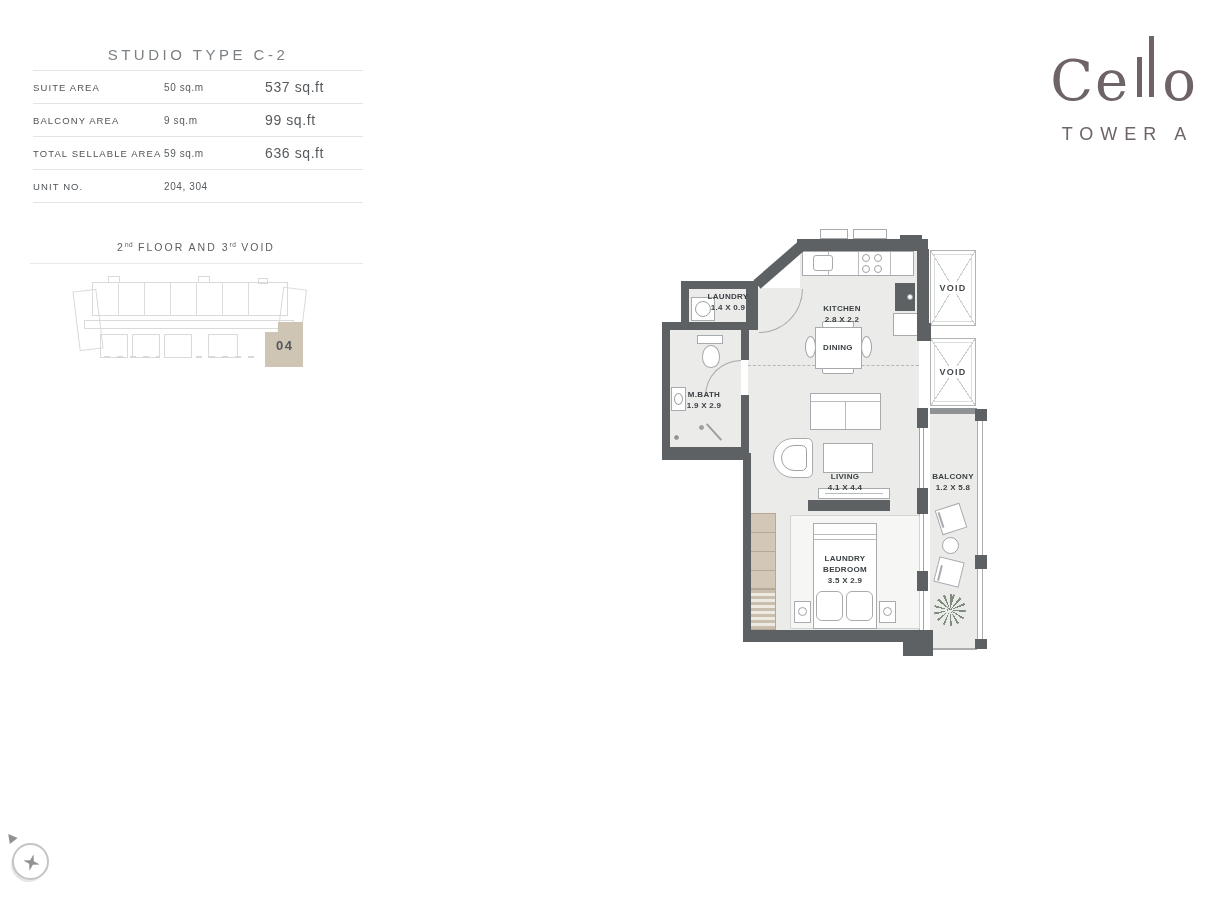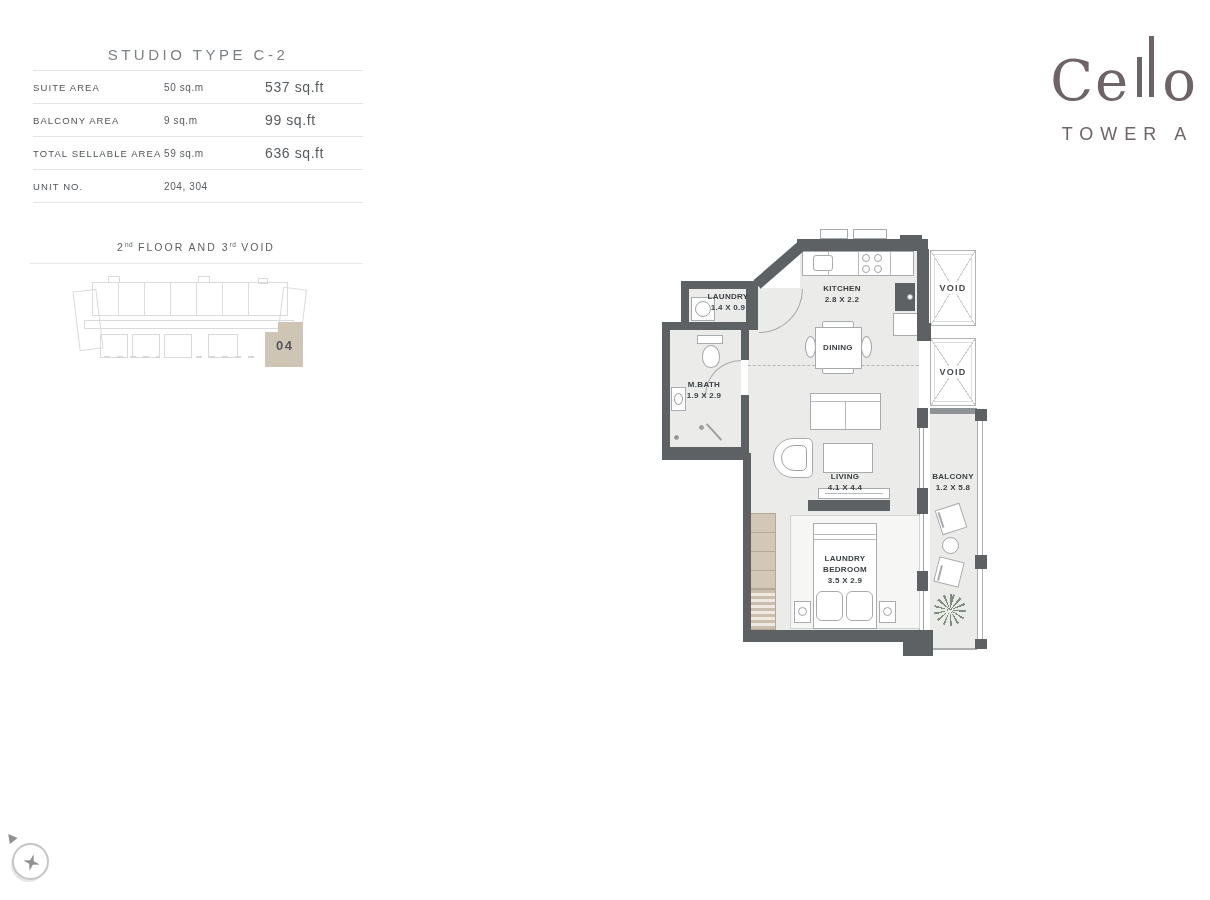--- a/index.html
+++ b/index.html
@@ -261,28 +261,28 @@
     <div class="w" style="left:153px;top:265px;width:82px;height:11px"></div>
     <div class="w" style="left:275px;top:173px;width:47px;height:6px;background:#8f9396"></div>
     <div class="w" style="left:320px;top:174px;width:12px;height:12px"></div>
     <div class="w" style="left:320px;top:320px;width:12px;height:14px"></div>
     <div class="w" style="left:320px;top:404px;width:12px;height:10px"></div>
 
     <div class="rlabel" style="left:73px;top:56px">
       <span>LAUNDRY</span>
       <span>1.4 X 0.9</span>
     </div>
-    <div class="rlabel" style="left:187px;top:48px">
+    <div class="rlabel" style="left:187px;top:68px">
       <span>KITCHEN</span>
       <span>2.8 X 2.2</span>
     </div>
     <div class="rlabel" style="left:183px;top:107px">
       <span>DINING</span>
     </div>
-    <div class="rlabel" style="left:49px;top:144px">
+    <div class="rlabel" style="left:49px;top:154px">
       <span>M.BATH</span>
       <span>1.9 X 2.9</span>
     </div>
     <div class="rlabel" style="left:190px;top:236px">
       <span>LIVING</span>
       <span>4.1 X 4.4</span>
     </div>
     <div class="rlabel" style="left:298px;top:236px">
       <span>BALCONY</span>
       <span>1.2 X 5.8</span>

